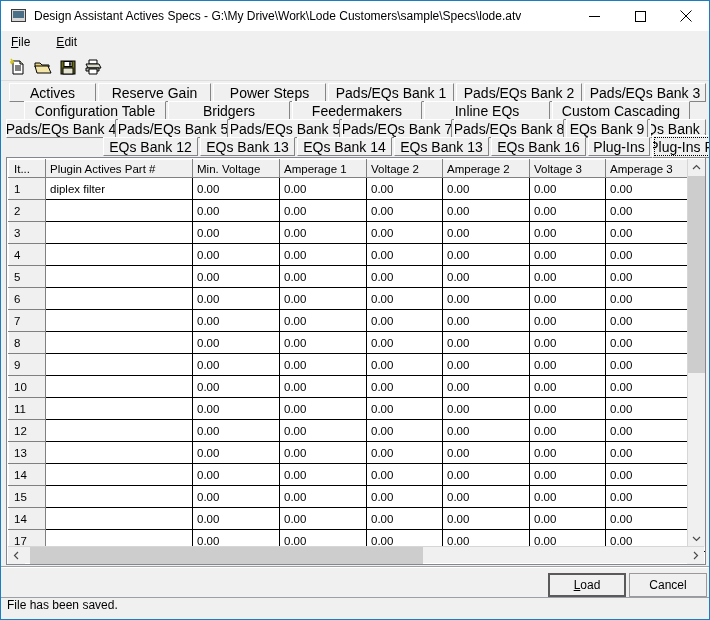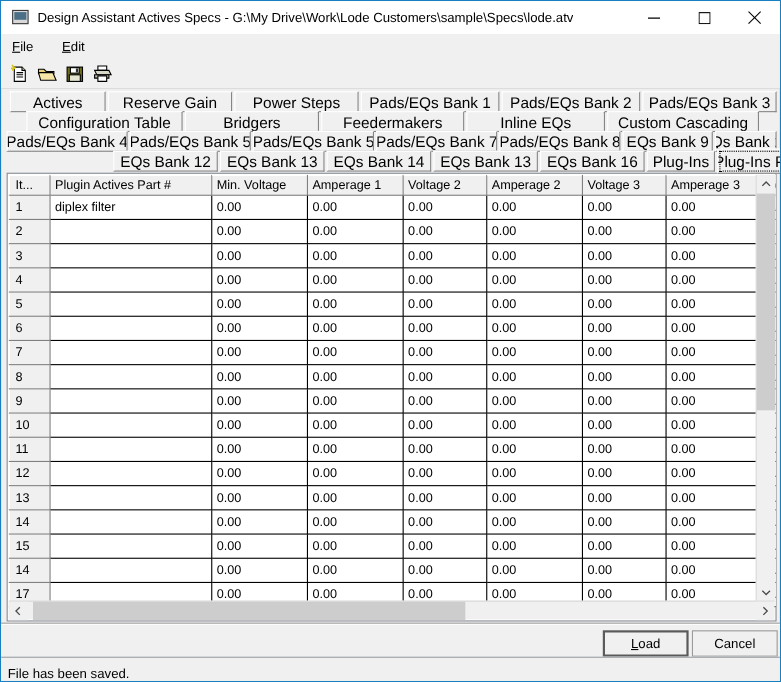--- a/index.html
+++ b/index.html
@@ -266,21 +266,21 @@
   .dlgbtn u { text-decoration: underline; }
   #btn-load { left: 547px; }
   #btn-cancel { left: 628px; }
 
   
   .statusbar {
     position: absolute; left: 0; bottom: 0;
     width: 708px; height: 22px;
     background: #f0f0f0;
     border-top: 1px solid #9aa0a6;
-    display: flex; align-items: flex-end;
+    display: flex; align-items: flex-start;
   }
   .status-text {
     font-size: 12px; color: #000;
     padding-left: 6px;
   }
 </style>
 </head>
 <body>
 
 <div id="app">

